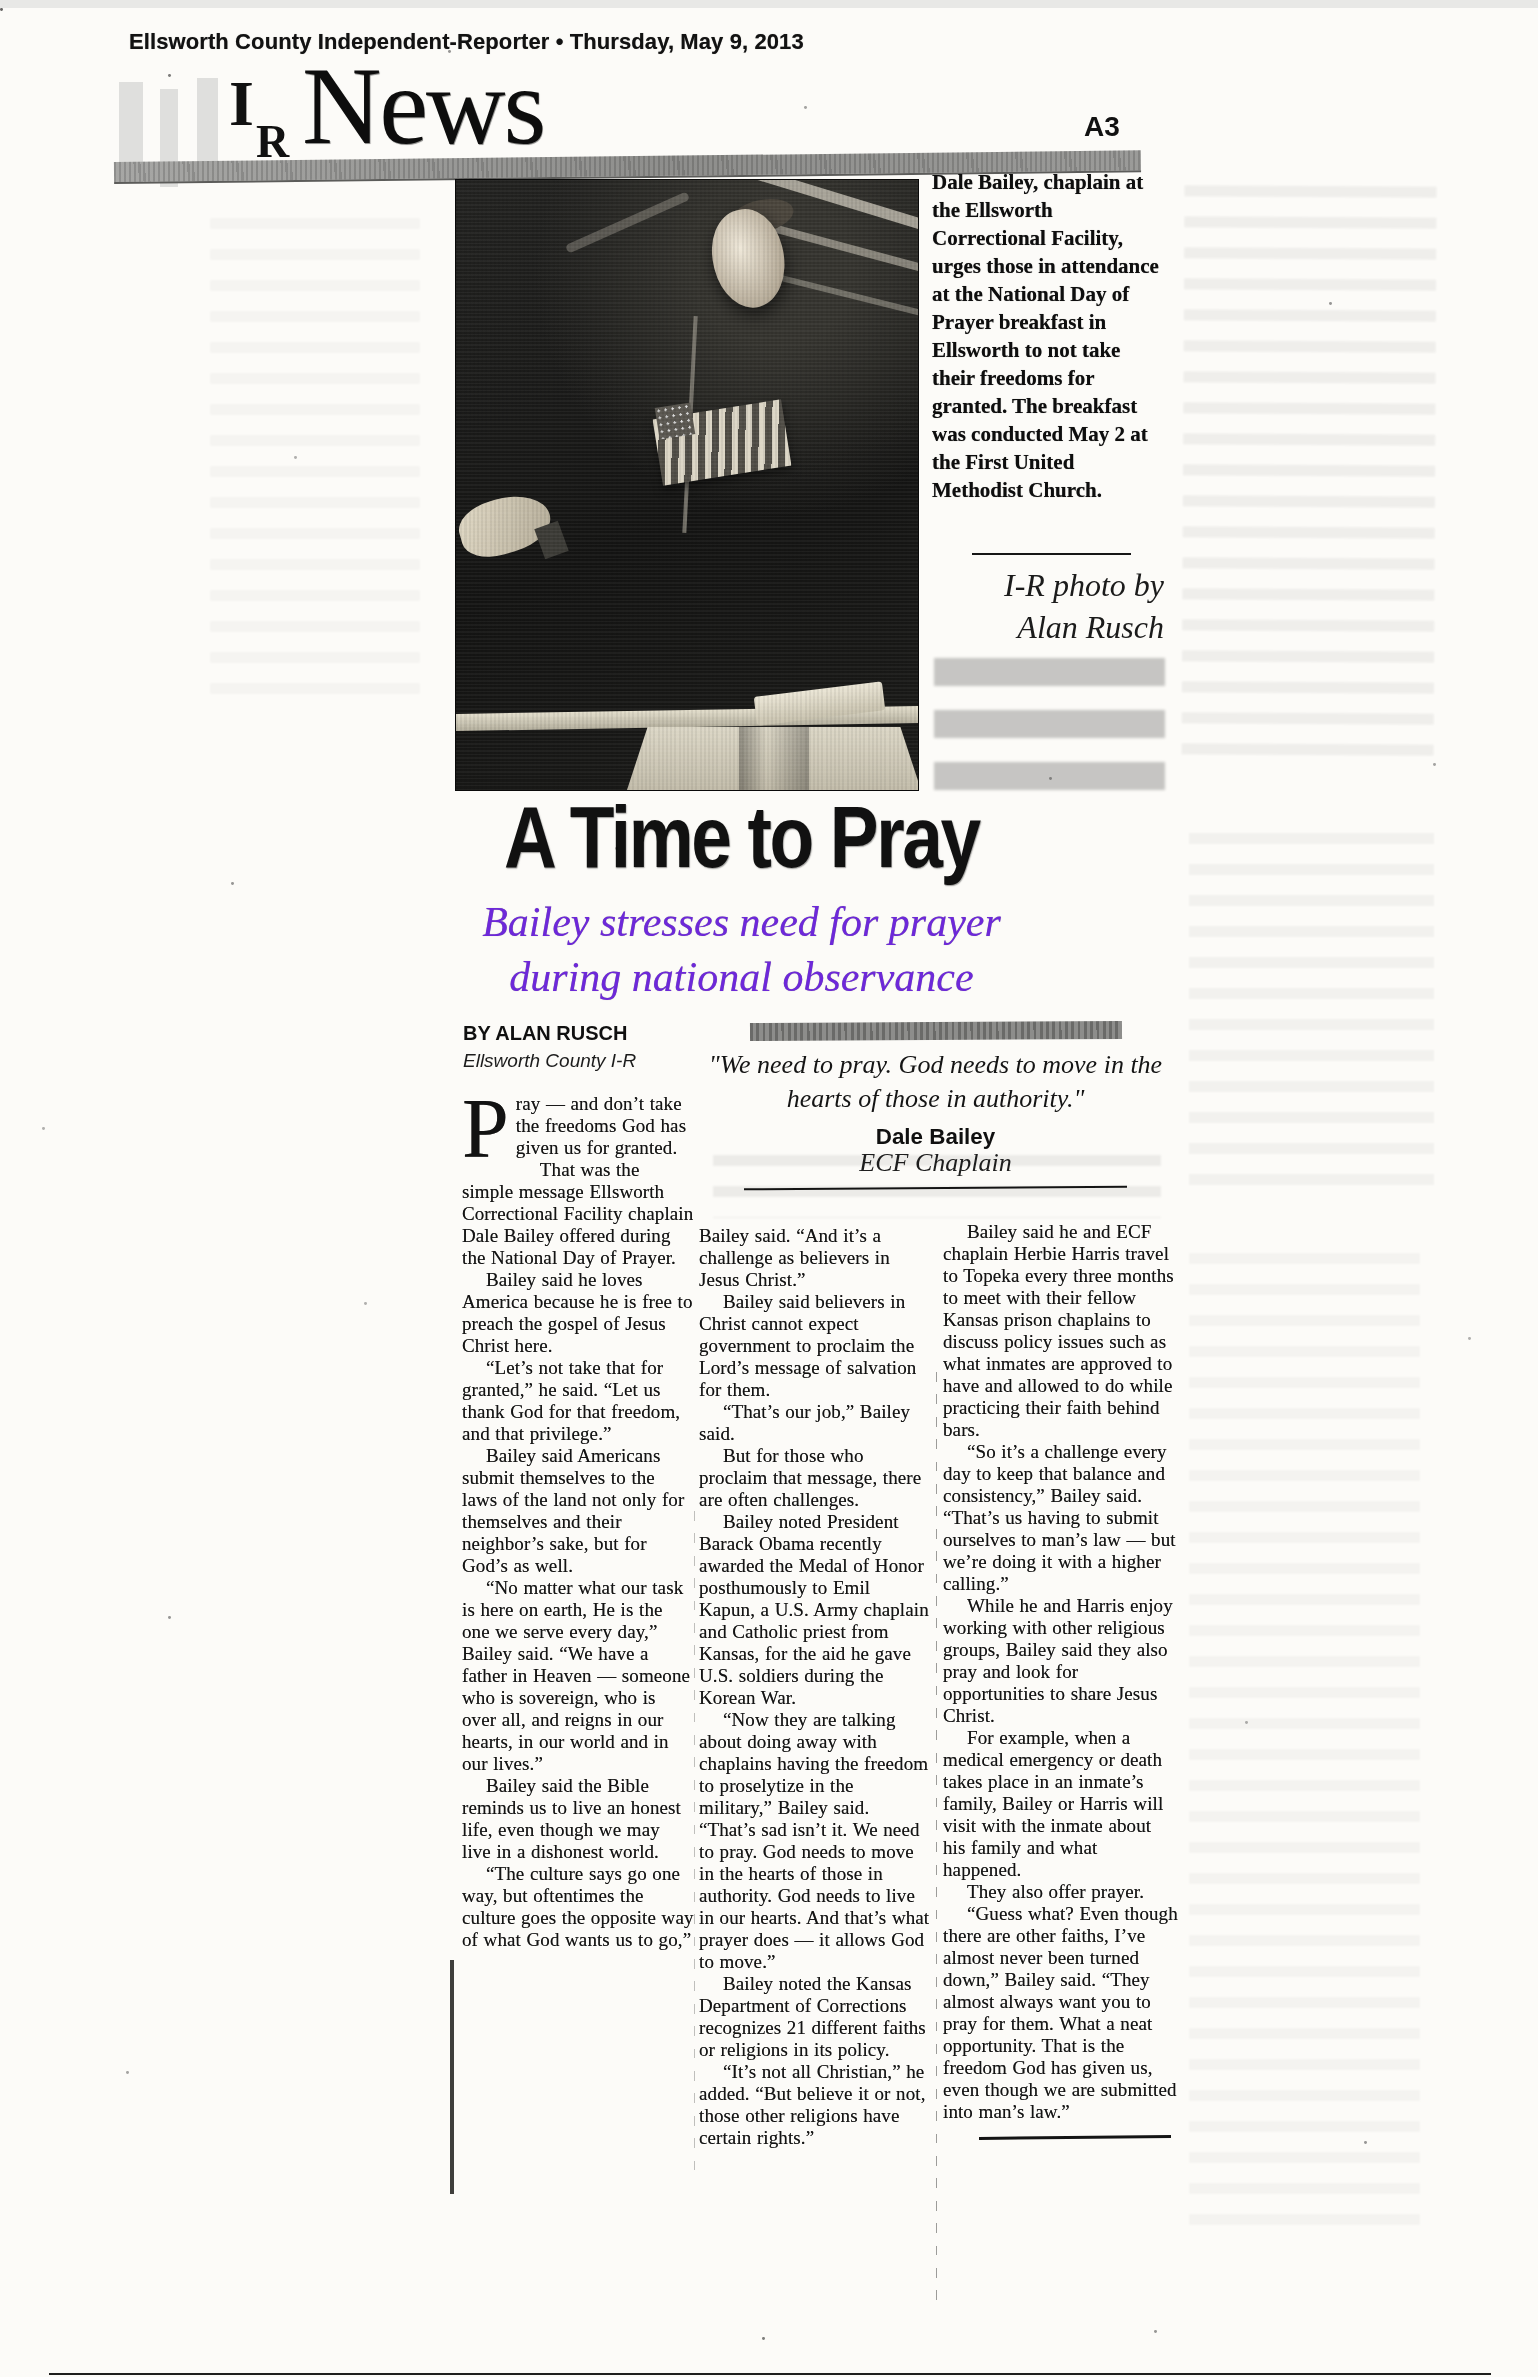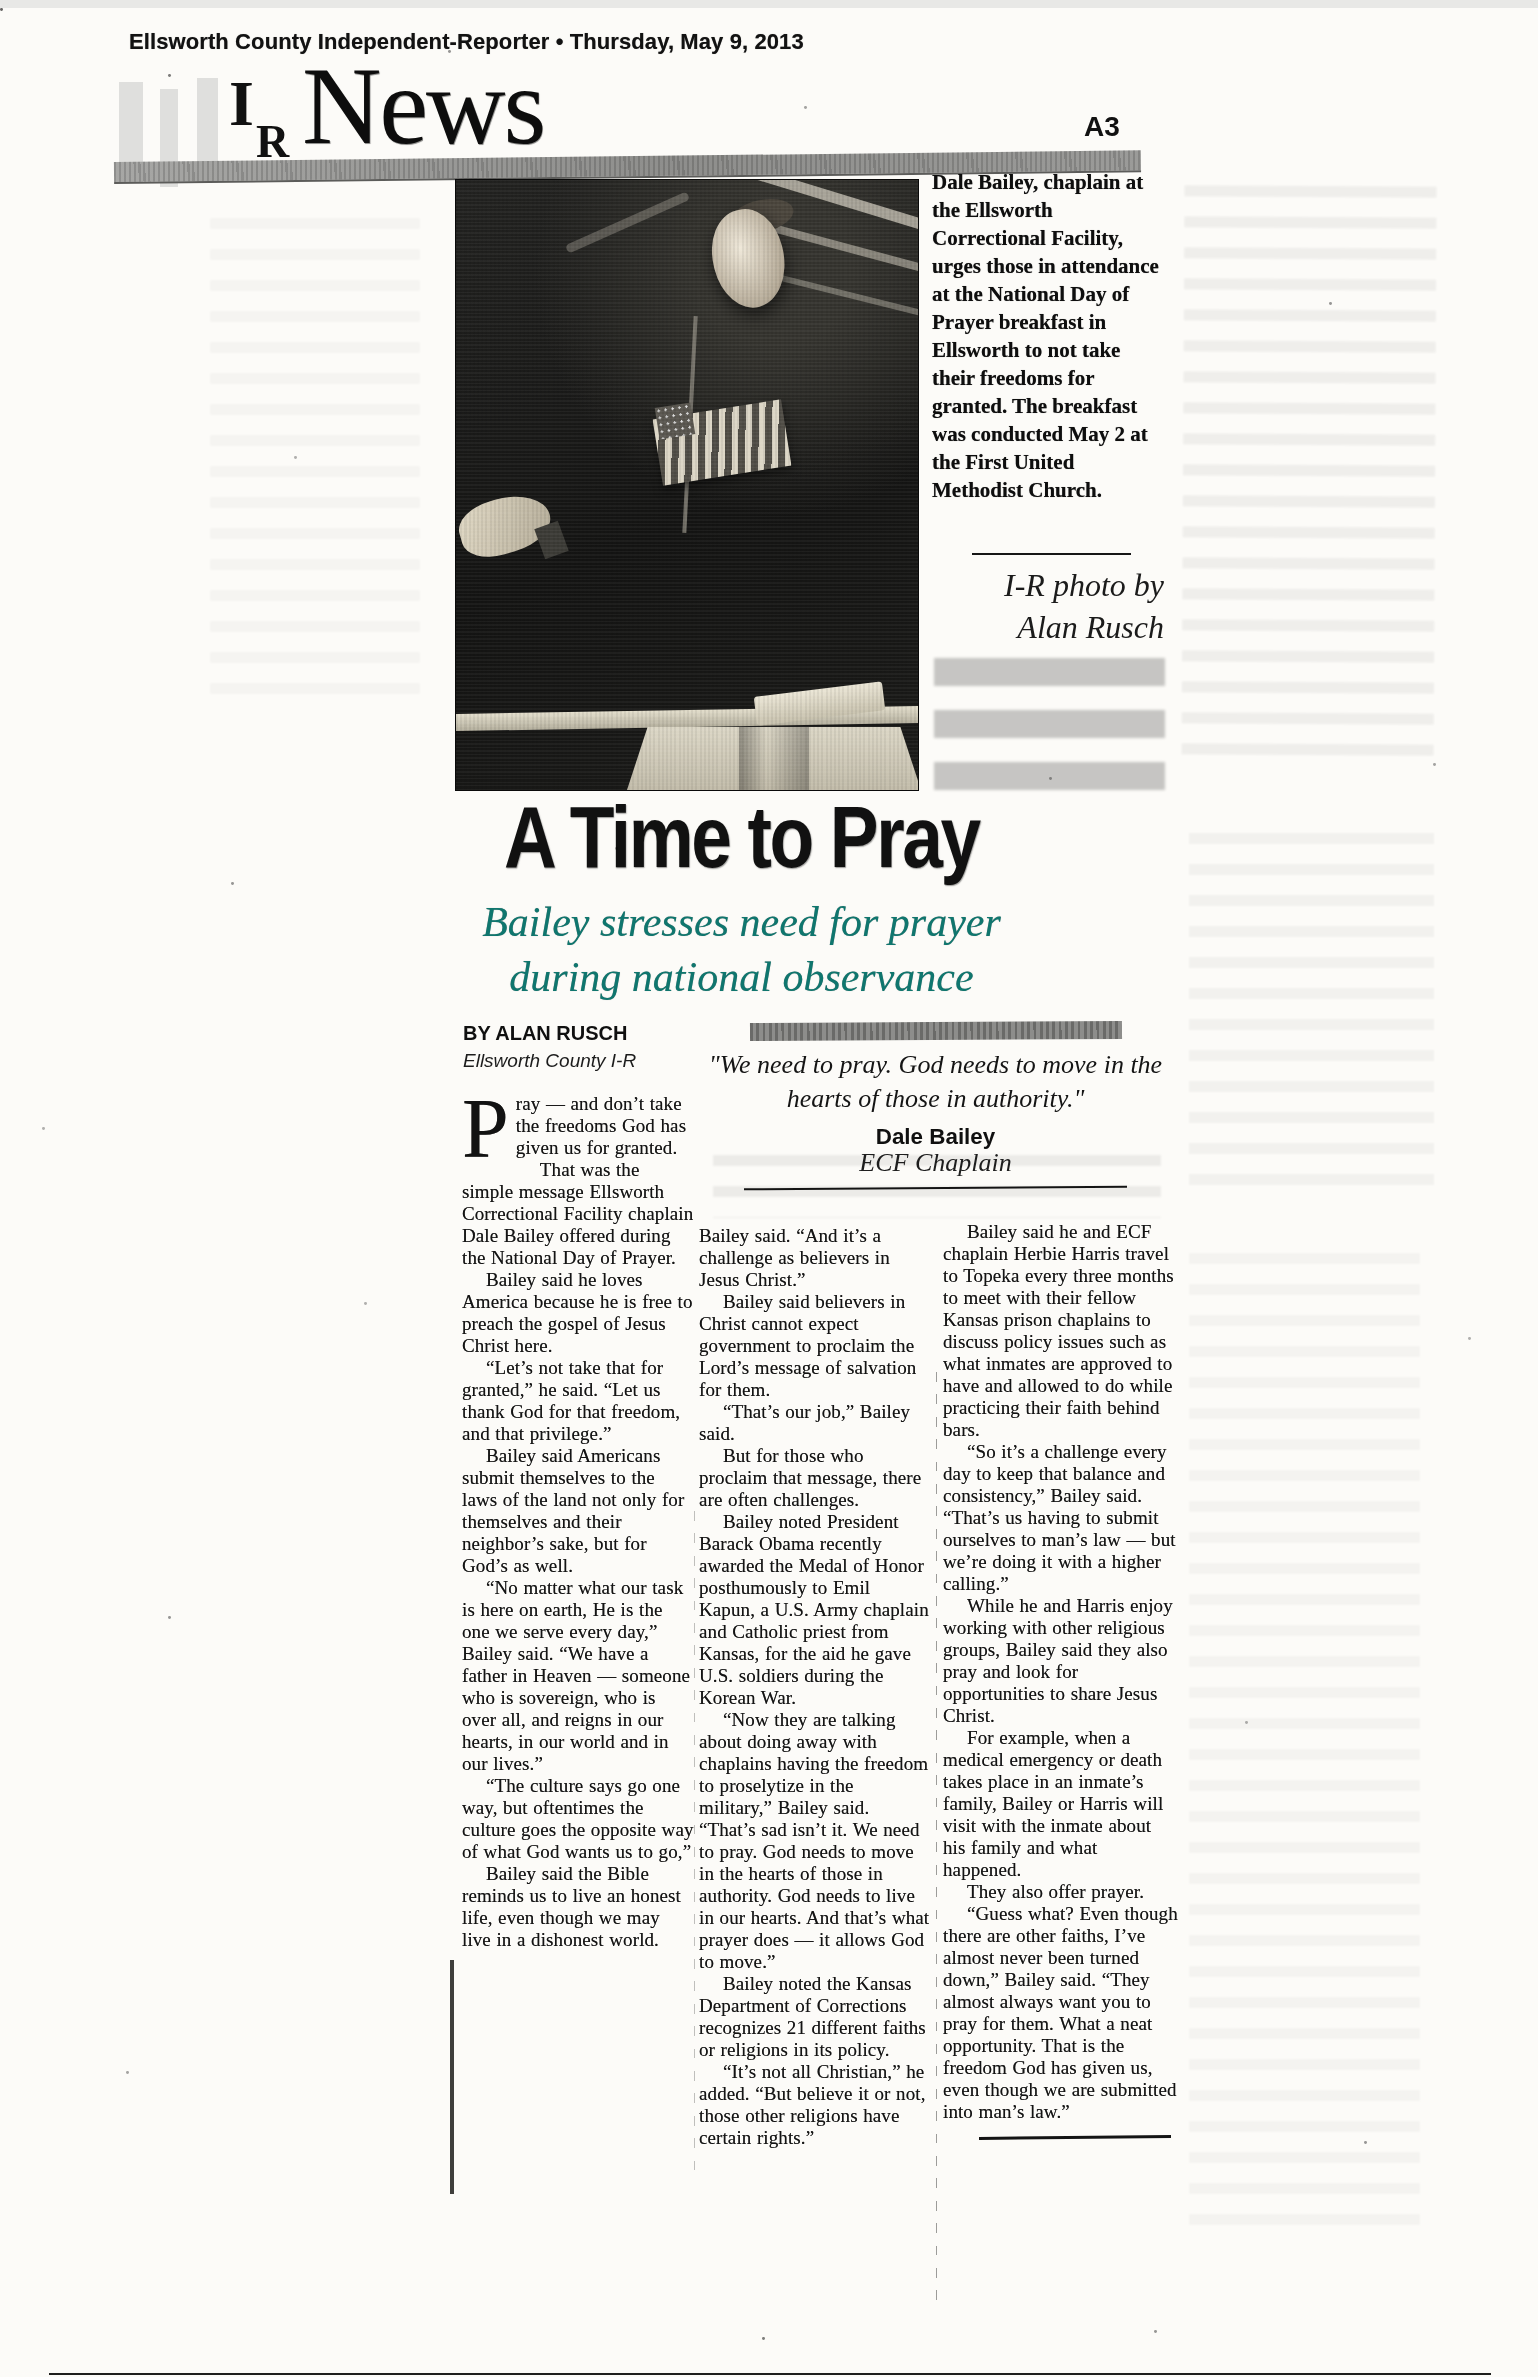--- a/index.html
+++ b/index.html
@@ -103,21 +103,21 @@
   
   .headline{
     left:448px;top:785px;width:587px;text-align:center;
     font-family:"Liberation Sans",sans-serif;font-weight:bold;
     font-size:87px;line-height:88px;letter-spacing:-2.8px;color:#111;
     transform:scaleX(.84);transform-origin:center;white-space:nowrap;
     text-shadow:0.7px 0.7px 1.4px rgba(0,0,0,.4);
   }
   .subhead{
     left:448px;top:887px;width:587px;text-align:center;
-    font-style:italic;font-size:42px;line-height:55px;color:#0f766e;
+    font-style:italic;font-size:42px;line-height:55px;color:#6d28d9;
     text-shadow:0 0 0.7px rgba(0,0,0,.4);
   }
   
   .byline{left:463px;top:1013px;width:231px;font-family:"Liberation Sans",sans-serif;}
   .byline .name{font-weight:bold;font-size:20px;line-height:24px;color:#101010;}
   .byline .org{font-style:italic;font-size:19px;line-height:24px;margin-top:4.2px;color:#1c1c1c;}
   
   .pullquote{left:699px;top:1014px;width:473px;text-align:center;}
   .pq-bar{margin:0 auto;width:372px;height:17.5px;background:#8d8d8b;
     transform:rotate(-0.3deg);overflow:hidden;}
@@ -228,22 +228,22 @@
     <div class="pq-rule"></div>
   </div>
 
   <div class="abs col col1">
     <p class="noindent"><span class="dropcap">P</span><span>ray — and don’t take the freedoms God has given us for granted.</span></p>
     <p>That was the simple message Ellsworth Correctional Facility chaplain Dale Bailey offered during the National Day of Prayer.</p>
     <p>Bailey said he loves America because he is free to preach the gospel of Jesus Christ here.</p>
     <p>“Let’s not take that for granted,” he said. “Let us thank God for that freedom, and that privilege.”</p>
     <p>Bailey said Americans submit themselves to the laws of the land not only for themselves and their neighbor’s sake, but for God’s as well.</p>
     <p>“No matter what our task is here on earth, He is the one we serve every day,” Bailey said. “We have a father in Heaven — someone who is sovereign, who is over all, and reigns in our hearts, in our world and in our lives.”</p>
+    <p>Bailey said the Bible reminds us to live an honest life, even though we may live in a dishonest world.</p>
     <p>“The culture says go one way, but oftentimes the culture goes the opposite way of what God wants us to go,”</p>
-    <p>Bailey said the Bible reminds us to live an honest life, even though we may live in a dishonest world.</p>
   </div>
 
   <div class="abs col col2">
     <p class="noindent">Bailey said. “And it’s a challenge as believers in Jesus Christ.”</p>
     <p>Bailey said believers in Christ cannot expect government to proclaim the Lord’s message of salvation for them.</p>
     <p>“That’s our job,” Bailey said.</p>
     <p>But for those who proclaim that message, there are often challenges.</p>
     <p>Bailey noted President Barack Obama recently awarded the Medal of Honor posthumously to Emil Kapun, a U.S. Army chaplain and Catholic priest from Kansas, for the aid he gave U.S. soldiers during the Korean War.</p>
     <p>“Now they are talking about doing away with chaplains having the freedom to proselytize in the military,” Bailey said. “That’s sad isn’t it. We need to pray. God needs to move in the hearts of those in authority. God needs to live in our hearts. And that’s what prayer does — it allows God to move.”</p>
     <p>Bailey noted the Kansas Department of Corrections recognizes 21 different faiths or religions in its policy.</p>

